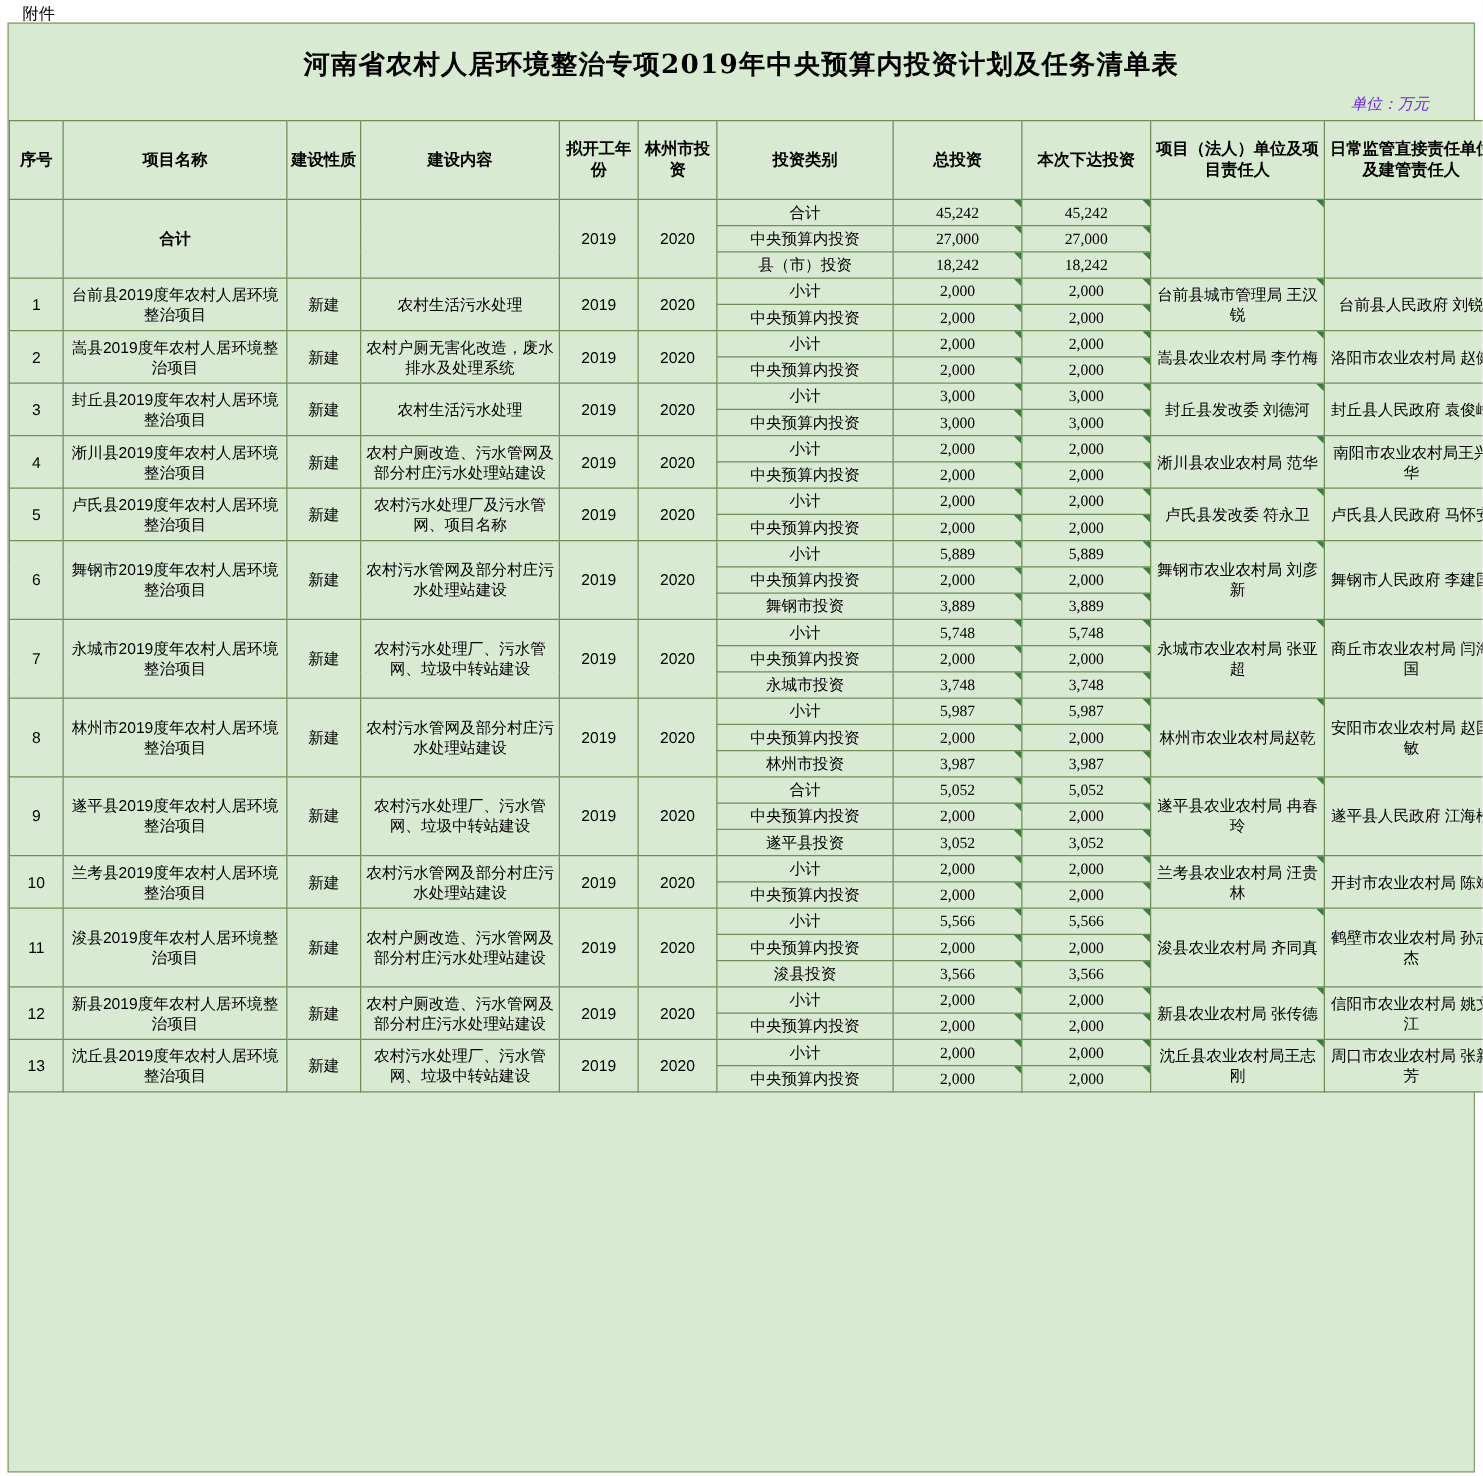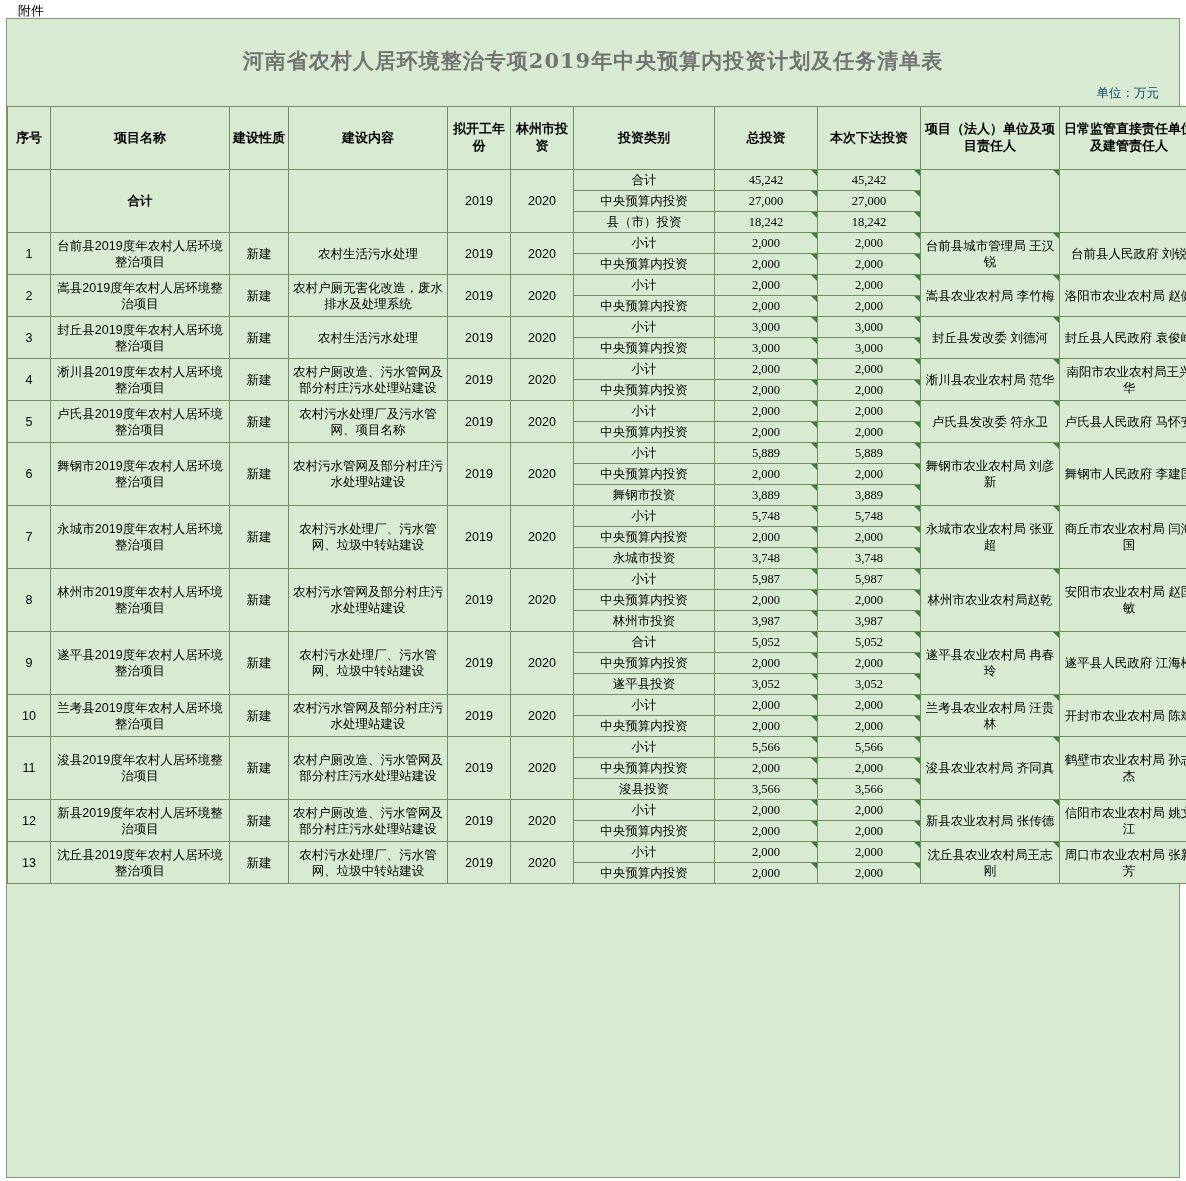--- a/index.html
+++ b/index.html
@@ -36,32 +36,33 @@
     width: 1174px;
     height: 1160px;
     background: #d9ead3;
     border: 1px solid #7e9b6a;
     box-sizing: border-box;
   }
   .doc-title {
     text-align: center;
     font-size: 21px;
     font-weight: bold;
-    color: #737373;
+    color: #000000;
     font-family: "DejaVu Serif", serif;
-    padding-top: 28px;
+    padding-top: 18px;
     letter-spacing: 1px;
   }
   .unit-line {
     text-align: right;
     font-size: 12.5px;
-    padding-right: 20px;
+    padding-right: 36px;
     padding-top: 10px;
     padding-bottom: 4px;
-    color: #0c4a6e;
+    color: #6d28d9;
+    font-style: italic;
   }
   table.main {
     border-collapse: collapse;
     table-layout: fixed;
     width: 1160px;
     margin: 0 auto;
     background: #d9ead3;
   }
   table.main td, table.main th {
     border: 1px solid #6f8e5c;

